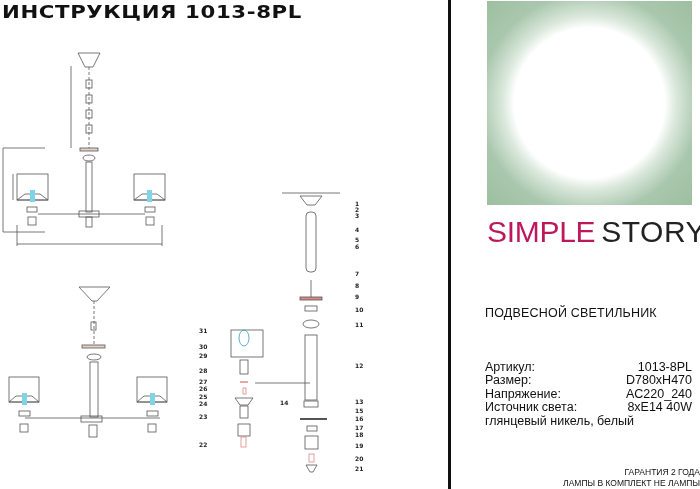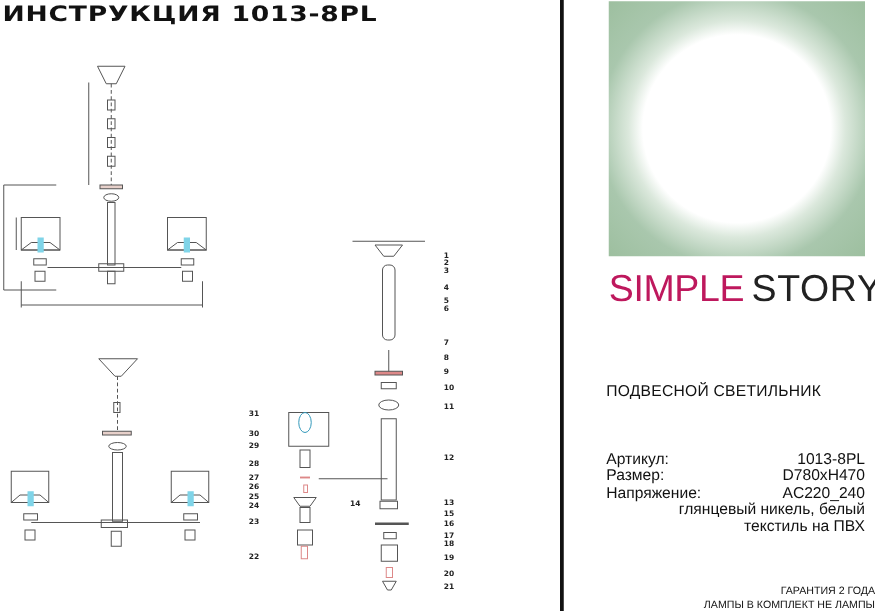--- a/index.html
+++ b/index.html
@@ -6,21 +6,21 @@
   body{width:700px;height:489px;position:relative;overflow:hidden;font-family:"Liberation Sans",sans-serif;color:#111;}
   .title{position:absolute;left:2px;top:2px;font-family:"DejaVu Sans",sans-serif;font-weight:bold;font-size:17px;letter-spacing:0.5px;transform:scaleX(1.25);transform-origin:left top;white-space:nowrap;}
   .divider{position:absolute;left:448px;top:0;width:3px;height:489px;background:#111;}
   .logo-box{position:absolute;left:487px;top:1px;width:205px;height:204px;background:radial-gradient(circle at 50% 50%, #fff 0, #fff 52%, #dbe8dc 60%, #a9c7ad 76%, #9dbf9f 100%);}
   .brand{position:absolute;left:487px;top:215px;font-size:30px;letter-spacing:-0.3px;white-space:nowrap;}
   .brand .b1{font-weight:normal;color:#be185d;}
   .brand .b2{font-weight:normal;color:#222;margin-left:6px;letter-spacing:0.5px;}
   .product{position:absolute;left:485px;top:306px;font-weight:normal;font-size:12.5px;letter-spacing:0.2px;}
   .specs{position:absolute;left:485px;top:361px;width:207px;font-size:12.5px;line-height:13.4px;}
   .row{display:flex;justify-content:space-between;}
-  .right{text-align:right;}
+  .right{}
   .footer{position:absolute;left:470px;width:230px;text-align:right;font-size:8.5px;line-height:11px;top:467px;}
   svg{position:absolute;left:0;top:0;}
   .num{font-family:"DejaVu Sans",sans-serif;font-size:6px;font-weight:bold;}
 </style>
 </head>
 <body>
 
 <div class="title">ИНСТРУКЦИЯ 1013-8PL</div>
 
 <svg width="448" height="489">
@@ -164,20 +164,23 @@
       <span>1013-8PL</span>
     </div>
   <div class="row">
       <span>Размер:</span>
       <span>D780xH470</span>
     </div>
   <div class="row">
       <span>Напряжение:</span>
       <span>AC220_240</span>
     </div>
+  <div class="row">
+      <span>Источник света:</span>
+      <span>8xE14 40W</span>
+    </div>
   <div class="right">глянцевый никель, белый</div>
-  <div class="right">текстиль на ПВХ</div>
 </div>
 
 <div class="footer">
   <div>ГАРАНТИЯ 2 ГОДА</div>
   <div>ЛАМПЫ В КОМПЛЕКТ НЕ ЛАМПЫ</div>
 </div>
 
 </body></html>

